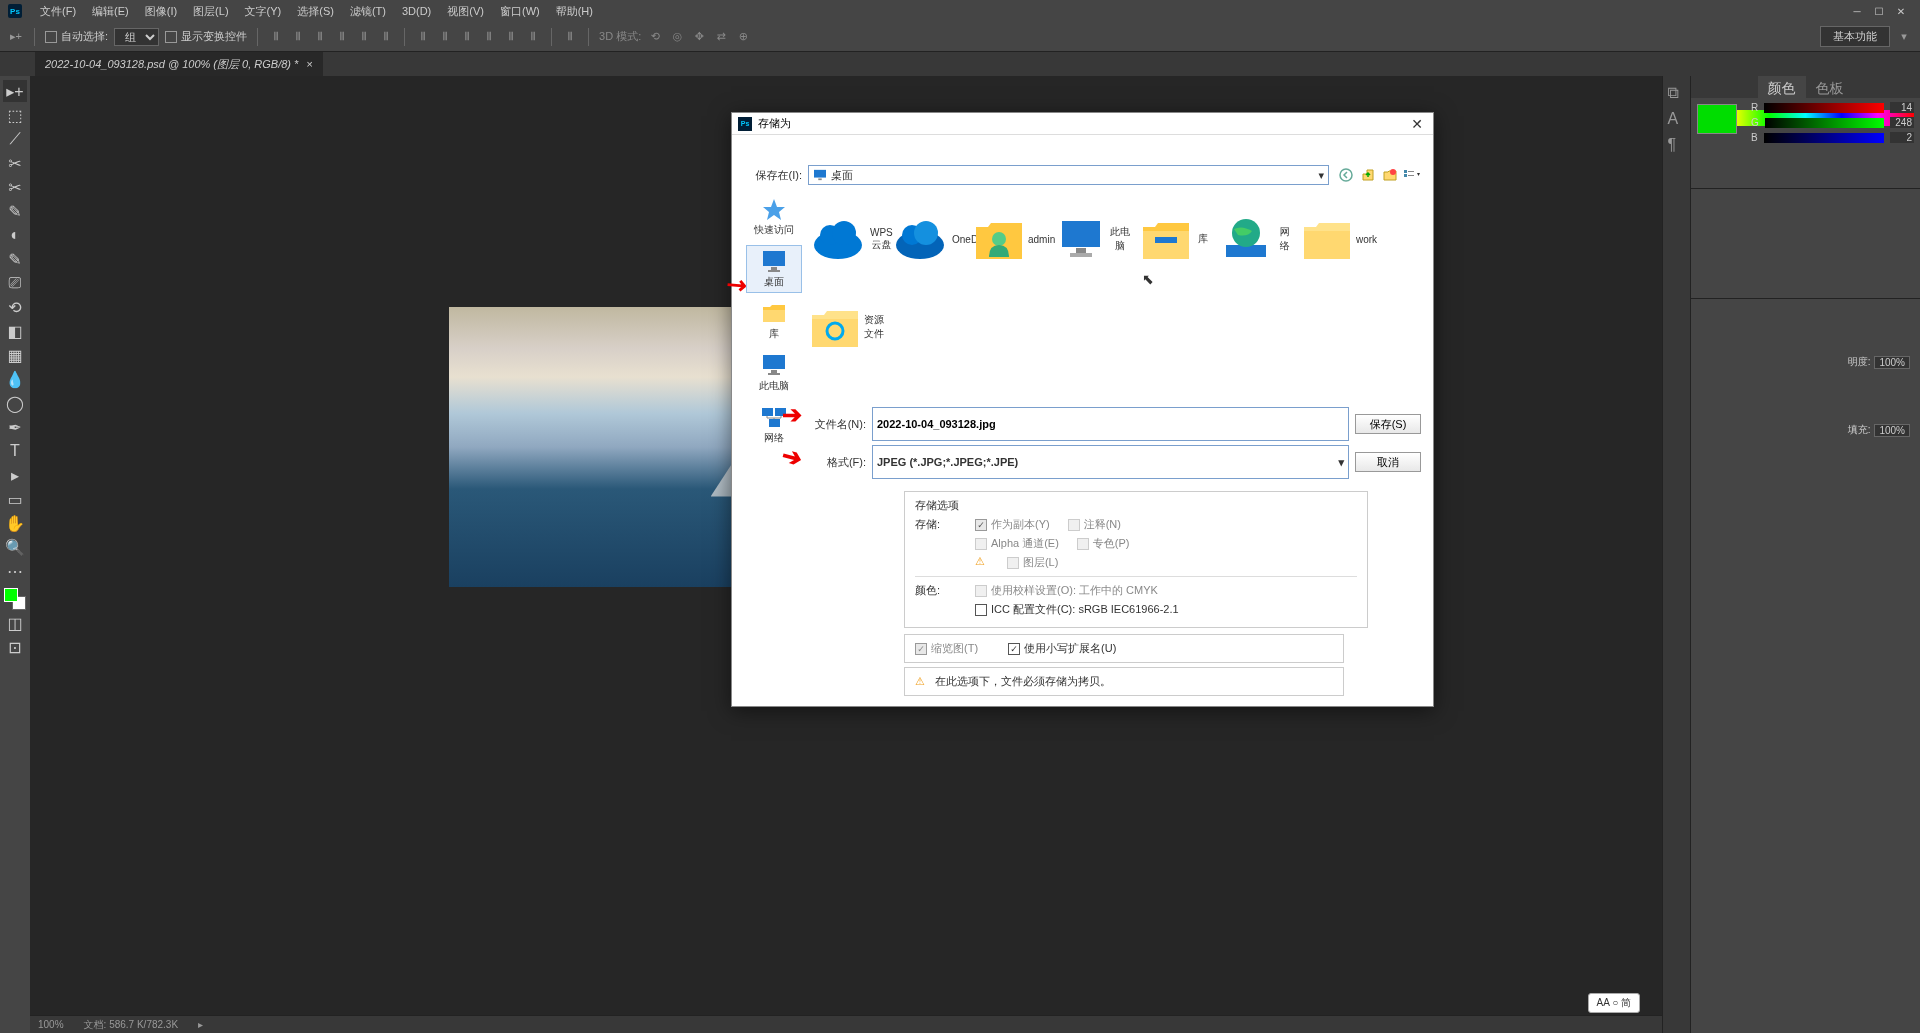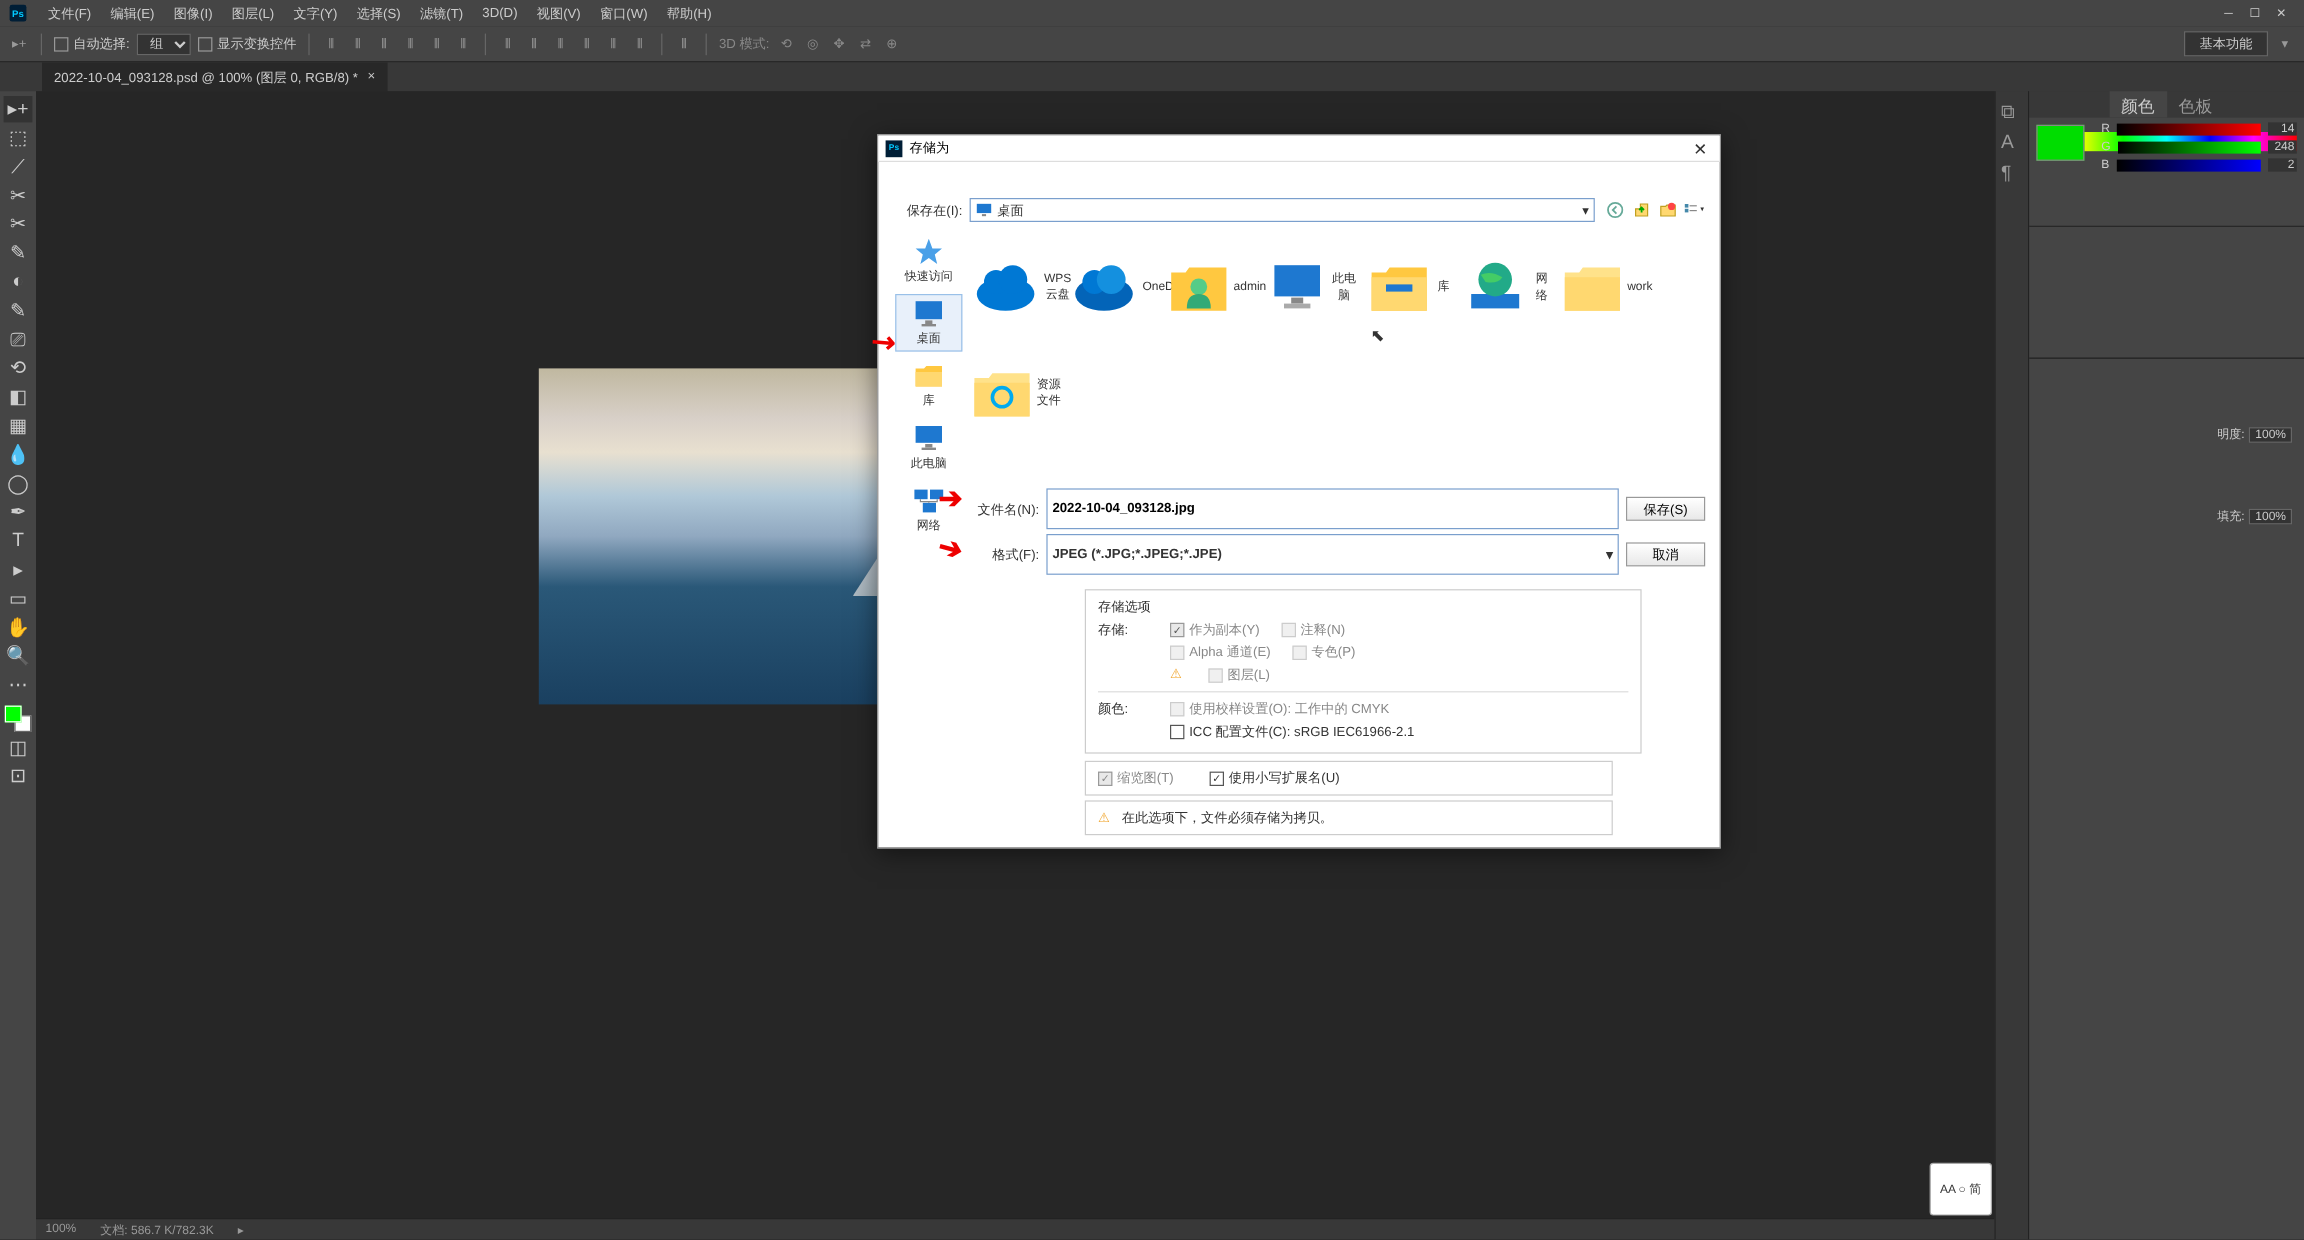--- a/index.html
+++ b/index.html
@@ -14,21 +14,21 @@
 
 
 .optionsbar { background: #454545; height: 30px; display: flex; align-items: center; padding: 0 8px; color: #ccc; font-size: 11px; border-bottom: 1px solid #222; gap: 6px; }
 .opt-select { background: #333; color: #ccc; border: 1px solid #666; padding: 1px 6px; font-size: 11px; height: 18px; }
 .checkbox { display: flex; align-items: center; gap: 4px; }
 .opt-sep { width: 1px; height: 18px; background: #666; margin: 0 4px; }
 .opt-icon { width: 16px; height: 16px; display: flex; align-items: center; justify-content: center; color: #999; cursor: pointer; }
 .basic-func { margin-left: auto; background: #333; padding: 2px 12px; border: 1px solid #666; }
 
 
-.tabbar { background: #383838; height: 24px; display: flex; align-items: center; padding-left: 35px; color: #ccc; font-size: 11px; }
+.tabbar { background: #383838; height: 24px; display: flex; align-items: center; padding-left: 35px; color: #ccc; font-size: 11px; font-style: italic; }
 .doc-tab { background: #282828; padding: 4px 10px; height: 24px; display: flex; align-items: center; gap: 8px; }
 .tab-close { color: #ccc; cursor: pointer; }
 
 
 .main-area { display: flex; height: calc(100% - 76px); position: relative; }
 
 
 .toolbox { width: 30px; background: #454545; display: flex; flex-direction: column; align-items: center; padding-top: 4px; gap: 2px; }
 .tool { width: 24px; height: 22px; display: flex; align-items: center; justify-content: center; color: #ccc; cursor: pointer; position: relative; }
 .tool.active { background: #333; }
@@ -99,21 +99,21 @@
 .opt-checks { flex: 1; display: flex; flex-wrap: wrap; gap: 18px; }
 .opt-check { display: flex; align-items: center; gap: 4px; color: #888; }
 .opt-check.enabled { color: #333; }
 .warn-icon { color: #f0a020; margin-right: 4px; }
 
 .opt-row2 { display: flex; align-items: center; margin: 6px 0 4px 100px; gap: 30px; width: 440px; border: 1px solid #ccc; padding: 6px 10px; font-size: 11px; }
 .warn-msg { margin: 0 0 4px 100px; width: 440px; border: 1px solid #ccc; padding: 6px 10px; font-size: 11px; display: flex; align-items: center; gap: 6px; }
 
 
 .statusbar { position: absolute; bottom: 0; left: 30px; right: 258px; height: 18px; background: #383838; color: #999; font-size: 10px; display: flex; align-items: center; padding: 0 8px; gap: 20px; border-top: 1px solid #222; }
-.aa-indicator { position: absolute; bottom: 20px; right: 260px; background: #fff; border: 1px solid #aaa; border-radius: 3px; padding: 14px 8px; font-size: 10px; color: #333; }
+.aa-indicator { position: absolute; bottom: 20px; right: 280px; background: #fff; border: 1px solid #aaa; border-radius: 3px; padding: 2px 8px; font-size: 10px; color: #333; }
 
 
 svg { display: block; }
 .cursor-pos { position: absolute; left: 1142px; top: 324px; font-size: 14px; color: #333; pointer-events: none; }
 </style>
 </head>
 <body>
 
 <div class="menubar">
   <div class="ps-logo">Ps</div>

